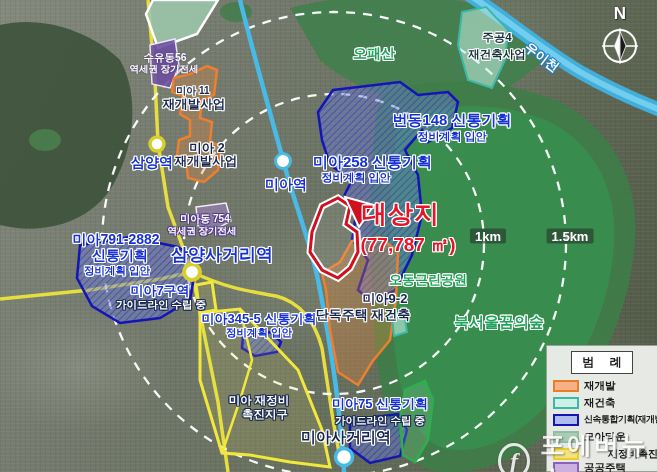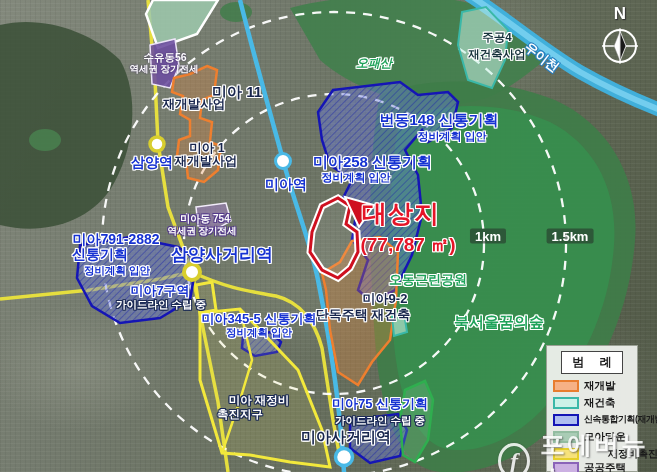--- a/index.html
+++ b/index.html
@@ -20,21 +20,21 @@
   .o-white{text-shadow:-1px -1px 0 #fff,1px -1px 0 #fff,-1px 1px 0 #fff,1px 1px 0 #fff,
            -1px 0 0 #fff,1px 0 0 #fff,0 -1px 0 #fff,0 1px 0 #fff;}
   .o-navy{text-shadow:-1px -1px 0 #1c2b55,1px -1px 0 #1c2b55,-1px 1px 0 #1c2b55,1px 1px 0 #1c2b55,
           -1px 0 0 #1c2b55,1px 0 0 #1c2b55,0 -1px 0 #1c2b55,0 1px 0 #1c2b55;}
   .o-purple{text-shadow:-1px -1px 0 #53398a,1px -1px 0 #53398a,-1px 1px 0 #53398a,1px 1px 0 #53398a;}
   .o-blueln{text-shadow:-1px -1px 0 #2a7fc0,1px -1px 0 #2a7fc0,-1px 1px 0 #2a7fc0,1px 1px 0 #2a7fc0;}
   .blue{color:#1632d2}.navy{color:#17254d}.green{color:#1fa35a}
   .red{color:#e51427}.white{color:#fff}.dkteal{color:#17333c}
   .badge{position:absolute;transform:translate(-50%,-50%);background:rgba(38,54,44,.6);
          color:#fff;font-weight:bold;font-size:13px;padding:0 5px;border-radius:2px;z-index:30;}
-  #legend{position:absolute;left:546px;top:345px;width:92px;height:127px;
+  #legend{position:absolute;left:546px;top:345px;width:112px;height:127px;
           background:rgba(238,240,236,.95);border:1px solid #9aa094;z-index:40;box-sizing:border-box;}
   #legend .ttl{width:60px;margin:5px auto 4px auto;border:1px solid #444;text-align:center;
                font-size:12px;font-weight:bold;color:#222;padding:2px 0;letter-spacing:6px;text-indent:6px;background:#fff;}
   .lrow{position:absolute;left:6px;display:flex;align-items:center;}
   .lrow .sw{width:26px;height:12px;border:2px solid;box-sizing:border-box;margin-right:5px;flex:0 0 auto;}
   .lrow .lt{font-size:10.5px;color:#1a1a1a;font-weight:bold;white-space:nowrap;}
   #watermark{position:absolute;left:498px;top:428px;display:flex;align-items:center;z-index:50;opacity:.85;}
   #wm-circle{width:30px;height:30px;border:3px solid #fff;border-radius:50%;color:#fff;
              font-family:"Liberation Serif",serif;font-style:italic;font-weight:bold;font-size:24px;
              display:flex;align-items:center;justify-content:center;
@@ -118,53 +118,53 @@
       <circle cx="283" cy="161" r="7.5" fill="#fff" stroke="#49b9e6" stroke-width="3"></circle>
       <circle cx="344" cy="457" r="8.5" fill="#fff" stroke="#49b9e6" stroke-width="3.5"></circle>
     </g>
   </svg>
 
   <div class="lbl white" style="left:165px;top:57px;font-size:10.5px;text-shadow:0 0 2px #3a2460;">수유동56</div>
   <div class="lbl white" style="left:164px;top:69px;font-size:9.5px;text-shadow:0 0 2px #3a2460;">역세권 장기전세</div>
   <div class="lbl white o-purple" style="left:205px;top:219px;font-size:10px;">미아동 754</div>
   <div class="lbl white o-purple" style="left:202px;top:231px;font-size:9.5px;">역세권 장기전세</div>
 
-  <div class="lbl navy o-white" style="left:193px;top:91px;font-size:15px;margin-left:44px;">미아 11</div>
+  <div class="lbl navy o-white" style="left:193px;top:91px;font-size:10px;">미아 11</div>
   <div class="lbl navy o-white" style="left:194px;top:104px;font-size:12.5px;">재개발사업</div>
-  <div class="lbl navy o-white" style="left:207px;top:148px;font-size:12.5px;">미아 1</div>
+  <div class="lbl navy o-white" style="left:207px;top:148px;font-size:12.5px;">미아 2</div>
   <div class="lbl navy o-white" style="left:206px;top:161px;font-size:12.5px;">재개발사업</div>
   <div class="lbl navy o-white" style="left:362px;top:298px;font-size:13px;padding-left:46px;">미아9-2</div>
   <div class="lbl navy o-white" style="left:363px;top:314px;font-size:13px;">단독주택 재건축</div>
 
   <div class="lbl dkteal o-white" style="left:497px;top:38px;font-size:11.5px;">주공4</div>
   <div class="lbl dkteal o-white" style="left:497px;top:55px;font-size:11.5px;">재건축사업</div>
 
-  <div class="lbl blue o-white" style="left:439px;top:119px;font-size:15px;">번동148 신통기획</div>
+  <div class="lbl blue o-white" style="left:452px;top:119px;font-size:15px;">번동148 신통기획</div>
   <div class="lbl blue o-white" style="left:452px;top:136px;font-size:11px;">정비계획 입안</div>
   <div class="lbl blue o-white" style="left:357px;top:161px;font-size:15px;padding-left:31px;">미아258 신통기획</div>
   <div class="lbl blue o-white" style="left:356px;top:177px;font-size:11px;">정비계획 입안</div>
   <div class="lbl blue o-white" style="left:116px;top:239px;font-size:14px;">미아791-2882</div>
-  <div class="lbl blue o-white" style="left:100px;top:255px;font-size:14px;font-family:Liberation Serif, serif;">신통기획</div>
+  <div class="lbl blue o-white" style="left:120px;top:255px;font-size:14px;">신통기획</div>
   <div class="lbl blue o-white" style="left:117px;top:270px;font-size:10.5px;">정비계획 입안</div>
   <div class="lbl blue o-white" style="left:160px;top:290px;font-size:13px;">미아7구역</div>
   <div class="lbl white o-navy" style="left:161px;top:304px;font-size:10.5px;">가이드라인 수립 중</div>
   <div class="lbl blue o-white" style="left:259px;top:318px;font-size:13px;">미아345-5 신통기획</div>
   <div class="lbl blue o-white" style="left:259px;top:332px;font-size:10.5px;">정비계획 입안</div>
   <div class="lbl blue o-white" style="left:380px;top:403px;font-size:13px;">미아75 신통기획</div>
   <div class="lbl white o-navy" style="left:380px;top:420px;font-size:10.5px;">가이드라인 수립 중</div>
 
   <div class="lbl white o-navy" style="left:259px;top:401px;font-size:11.5px;">미아 재정비</div>
-  <div class="lbl white o-navy" style="left:240px;top:415px;font-size:11.5px;">촉진지구</div>
+  <div class="lbl white o-navy" style="left:265px;top:415px;font-size:11.5px;">촉진지구</div>
 
   <div class="lbl blue o-white" style="left:152px;top:162px;font-size:14px;">삼양역</div>
   <div class="lbl blue o-white" style="left:286px;top:184px;font-size:14px;">미아역</div>
   <div class="lbl blue o-white" style="left:222px;top:254px;font-size:17px;">삼양사거리역</div>
   <div class="lbl navy o-white" style="left:346px;top:436px;font-size:15px;">미아사거리역</div>
 
-  <div class="lbl green o-white" style="left:374px;top:63px;font-size:12px;font-style:italic;">오패산</div>
+  <div class="lbl green o-white" style="left:374px;top:53px;font-size:14px;">오패산</div>
   <div class="lbl green o-white" style="left:428px;top:279px;font-size:13px;font-family:Liberation Serif, serif;">오동근린공원</div>
   <div class="lbl green o-white" style="left:499px;top:321px;font-size:15px;">북서울꿈의숲</div>
   <div class="lbl white o-blueln" style="left:542px;top:57px;font-size:13px;transform:translate(-50%,-50%) rotate(37deg);">우이천</div>
 
   <div class="lbl red o-white" style="left:401px;top:213px;font-size:25px;letter-spacing:1px;">대상지</div>
   <div class="lbl red o-white" style="left:408px;top:244px;font-size:19px;">(77,787 ㎡)</div>
 
   <div class="badge" style="left:488px;top:236px;">1km</div>
   <div class="badge" style="left:570px;top:236px;">1.5km</div>
 

